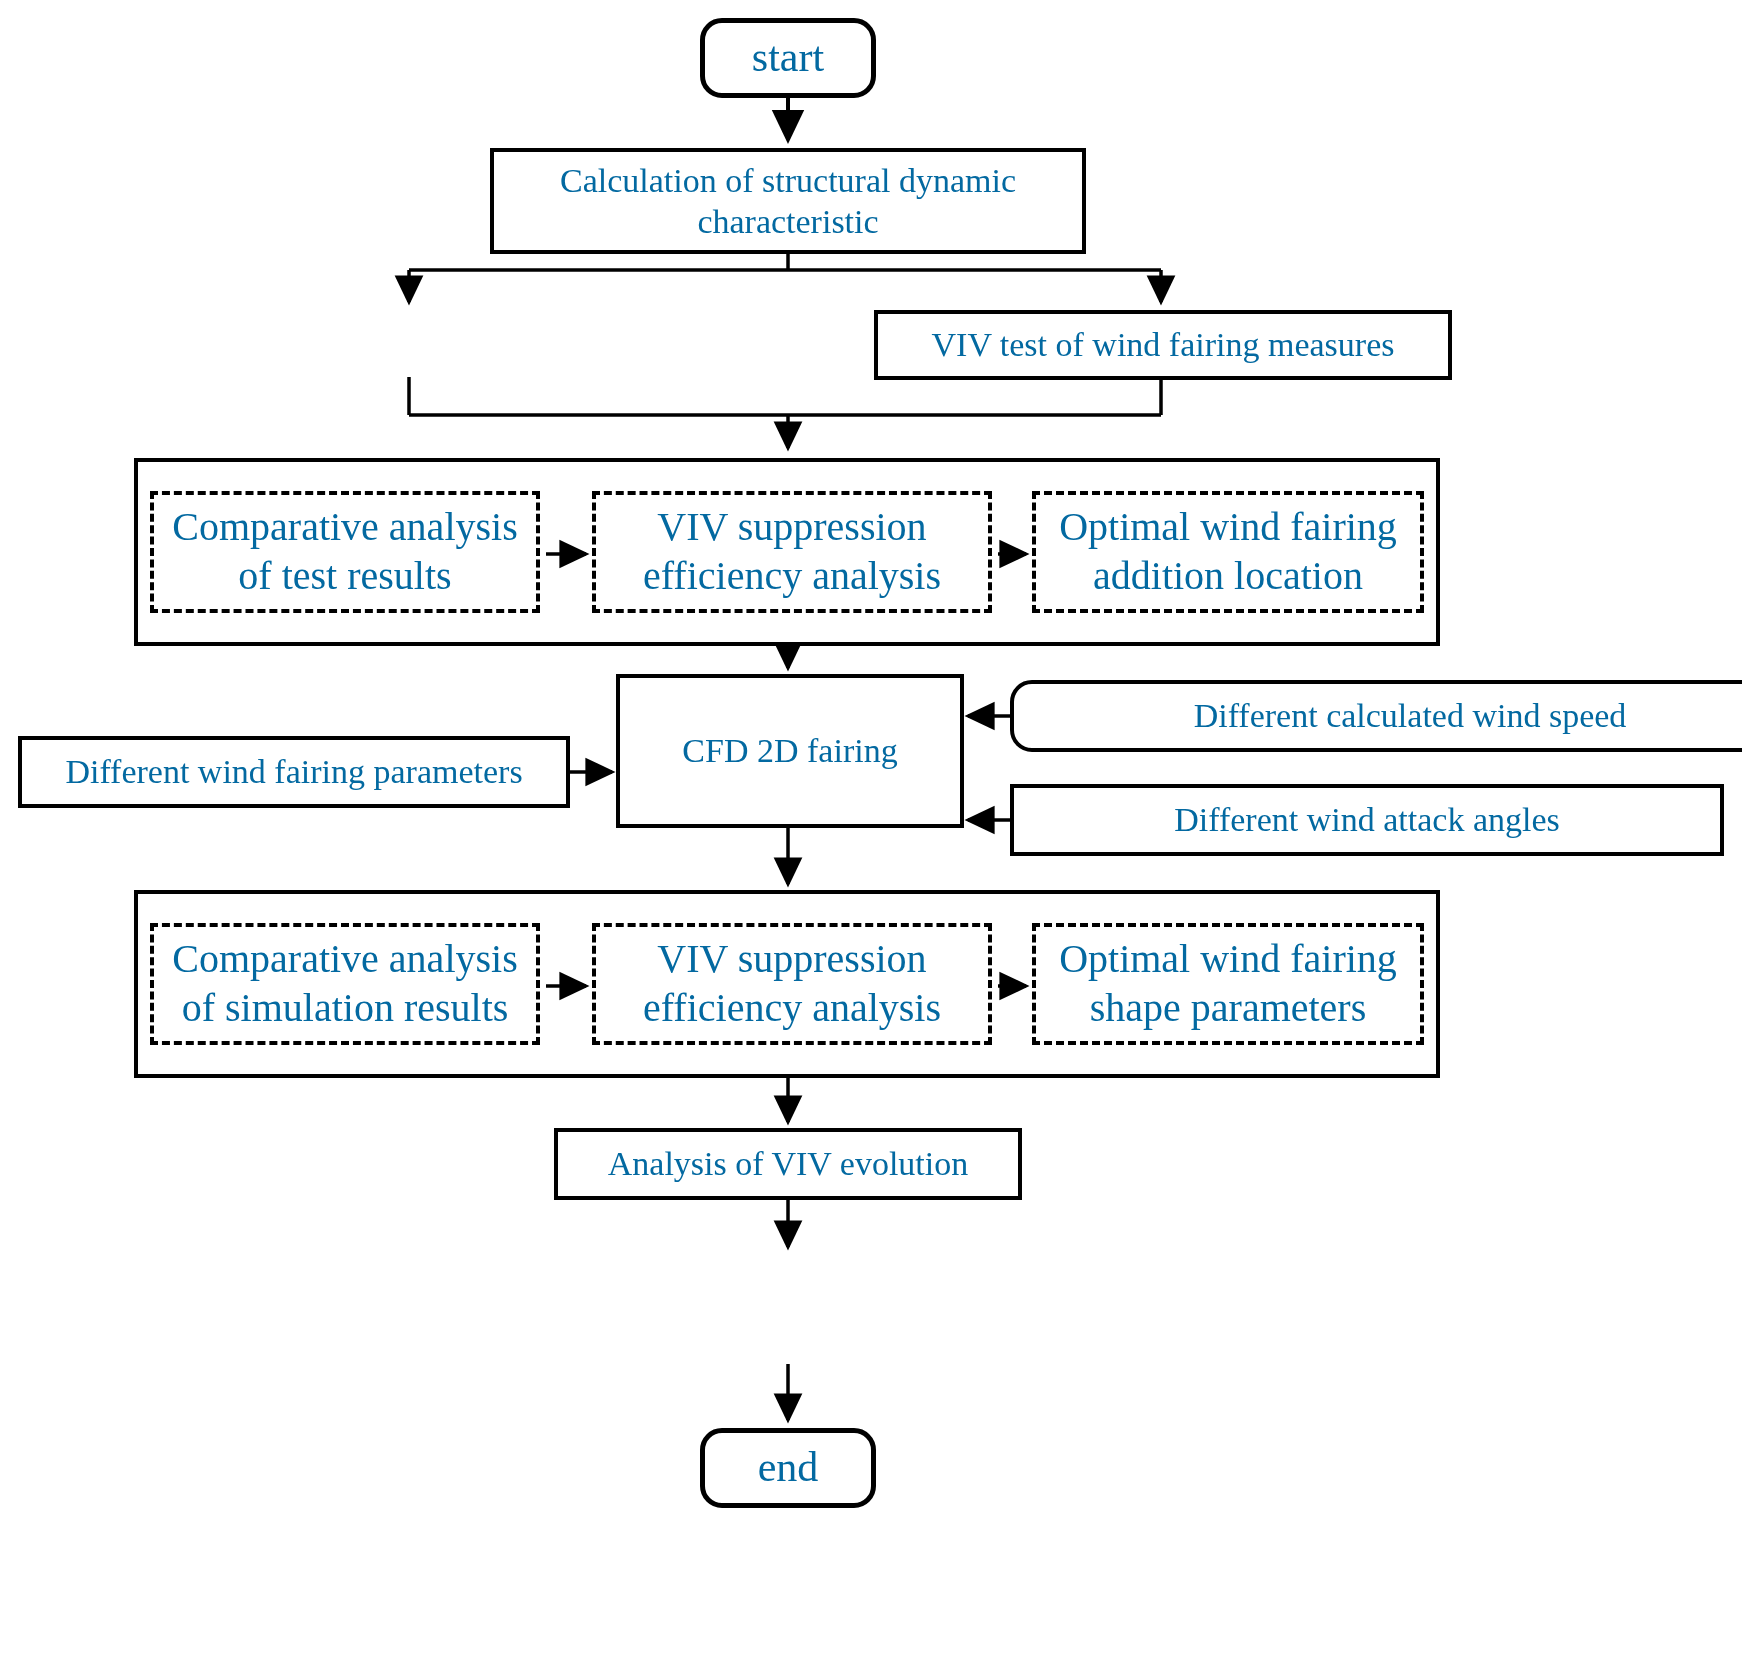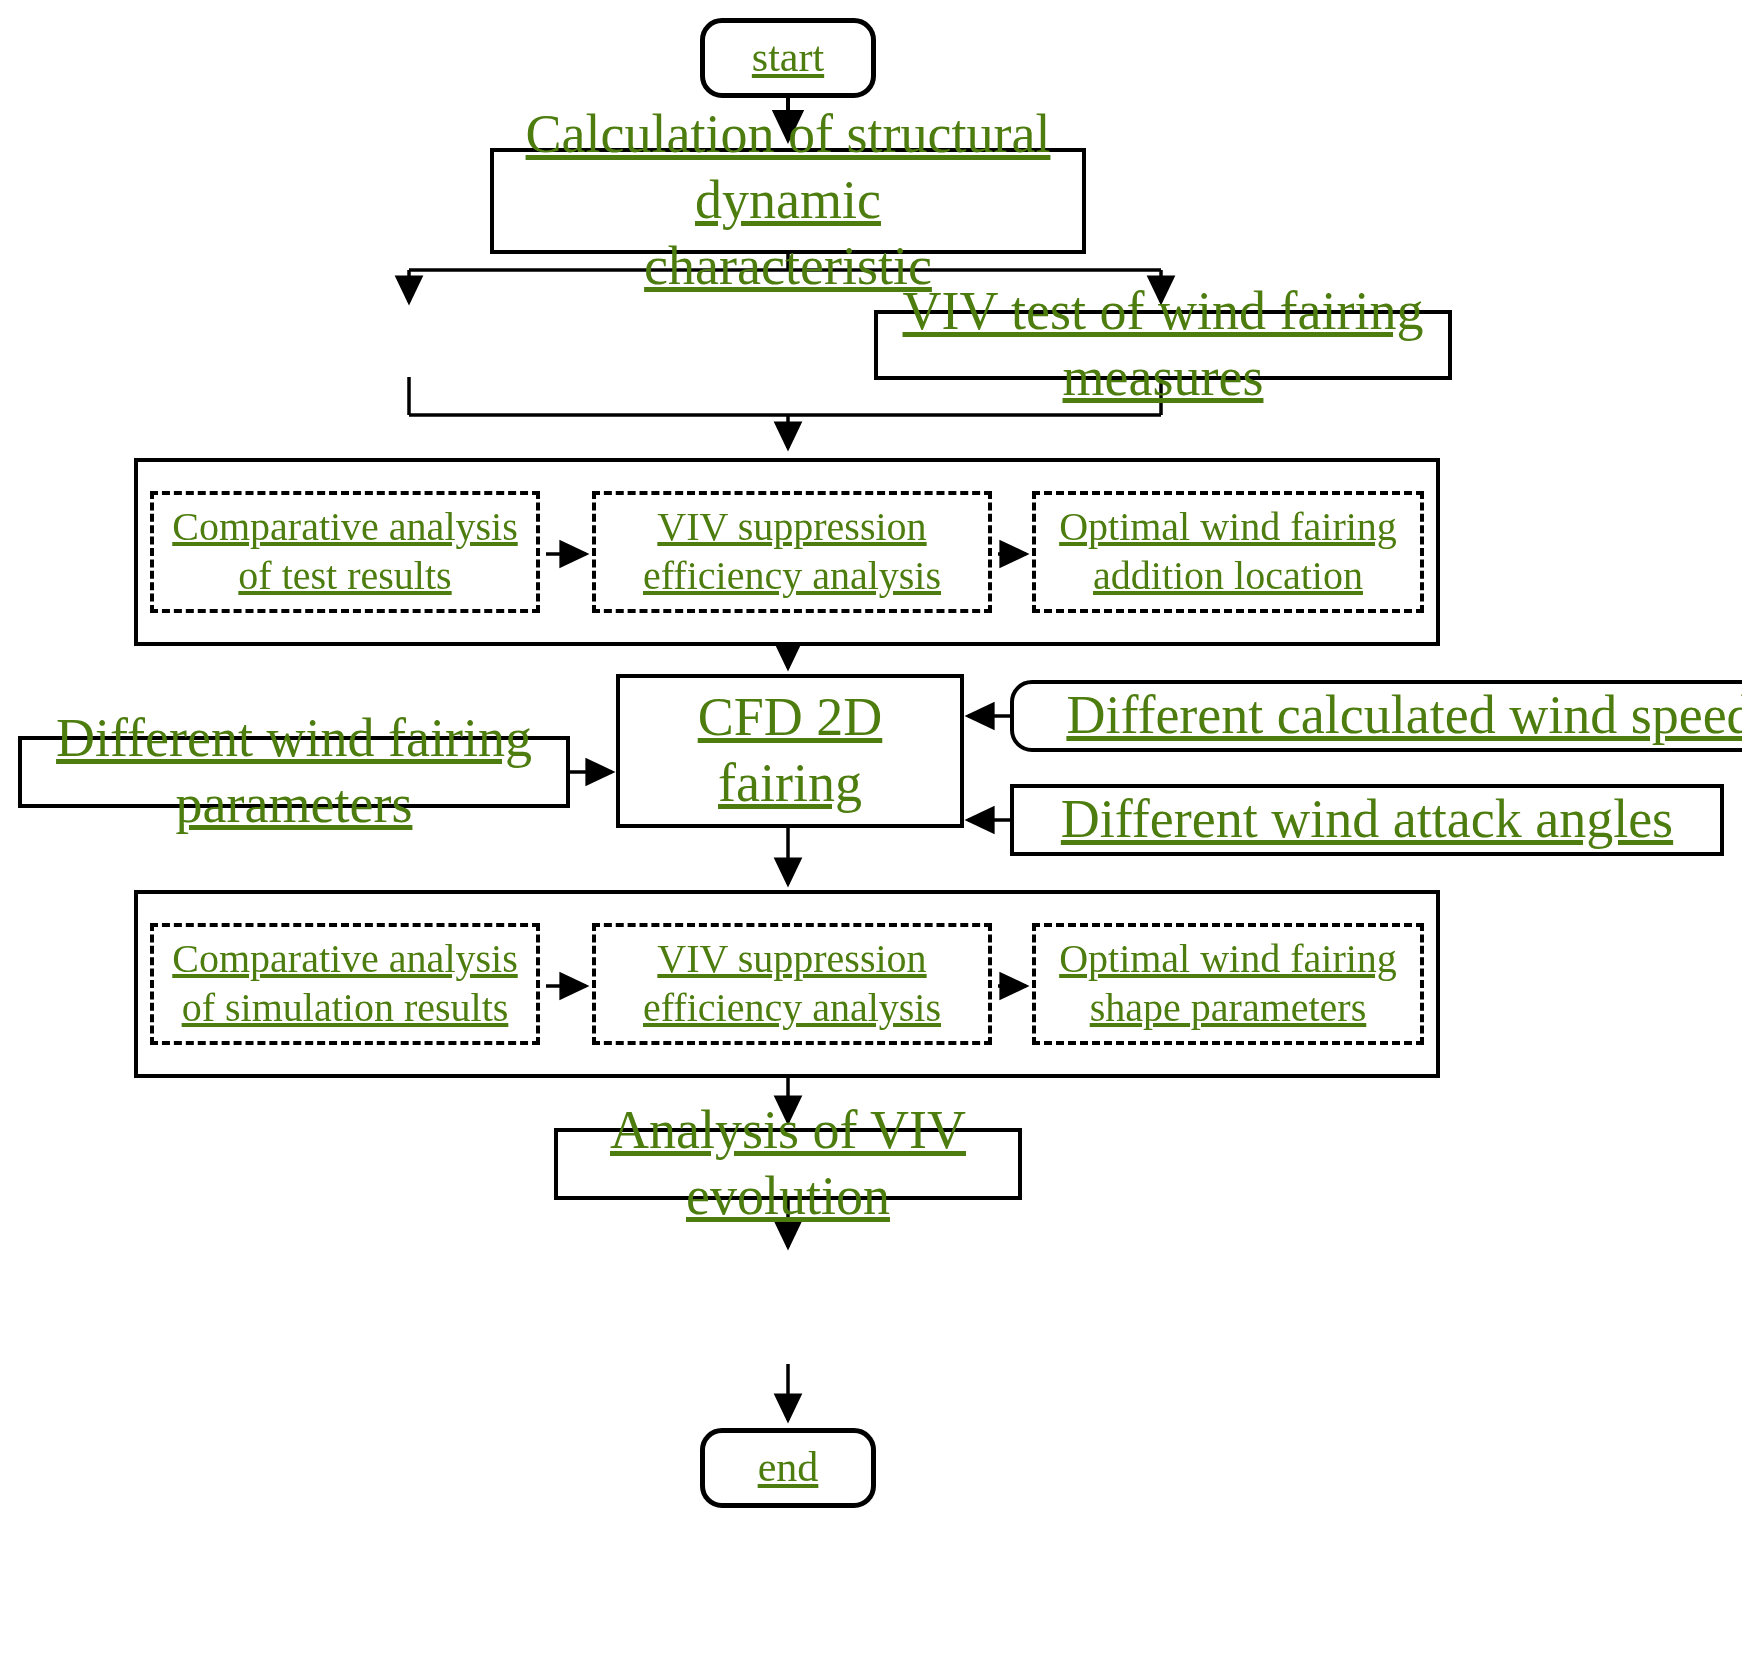--- a/index.html
+++ b/index.html
@@ -17,39 +17,38 @@
   }
   .node {
     position: absolute;
     box-sizing: border-box;
     background: #ffffff;
     border: 4px solid #000000;
     display: flex;
     align-items: center;
     justify-content: center;
     text-align: center;
-    color: #4d7c0f;
+    color: #0369a1;
     line-height: 1.22;
     z-index: 3;
-    text-decoration: underline;
   }
   .node.terminal {
     border-radius: 22px;
     border-width: 5px;
   }
   .node.group {
     z-index: 2;
     display: block;
   }
   .node.dashed {
     border: 4px dashed #000000;
     z-index: 4;
   }
   .t40 { font-size: 40px; }
-  .t41 { font-size: 54px; }
+  .t41 { font-size: 34px; }
   .t42 { font-size: 42px; }
   svg.wires {
     position: absolute;
     left: 0;
     top: 0;
     width: 1742px;
     height: 1676px;
     z-index: 1;
     pointer-events: none;
   }

